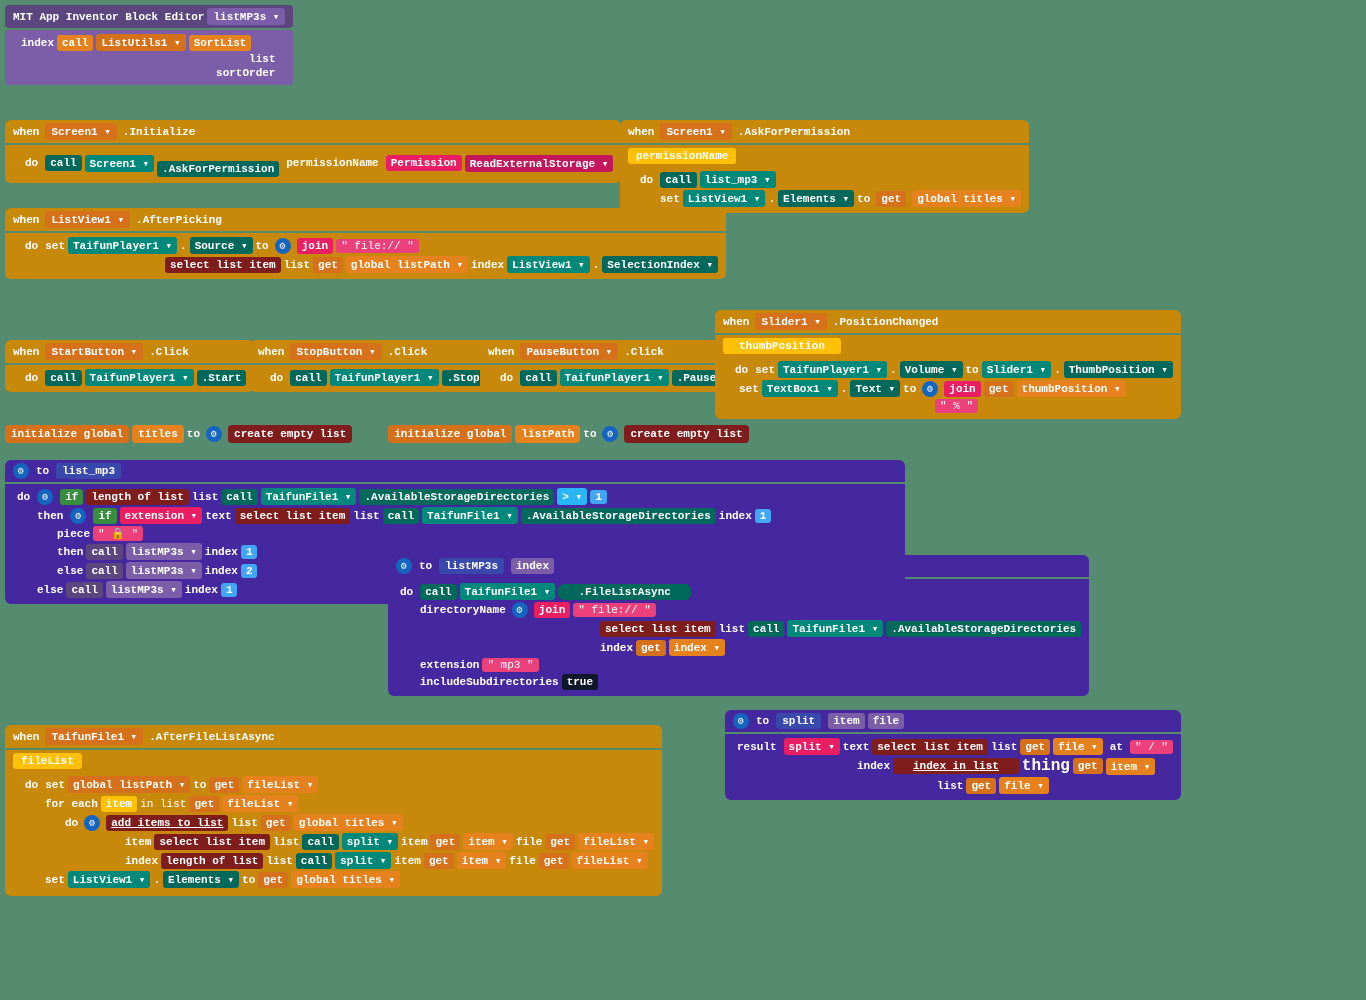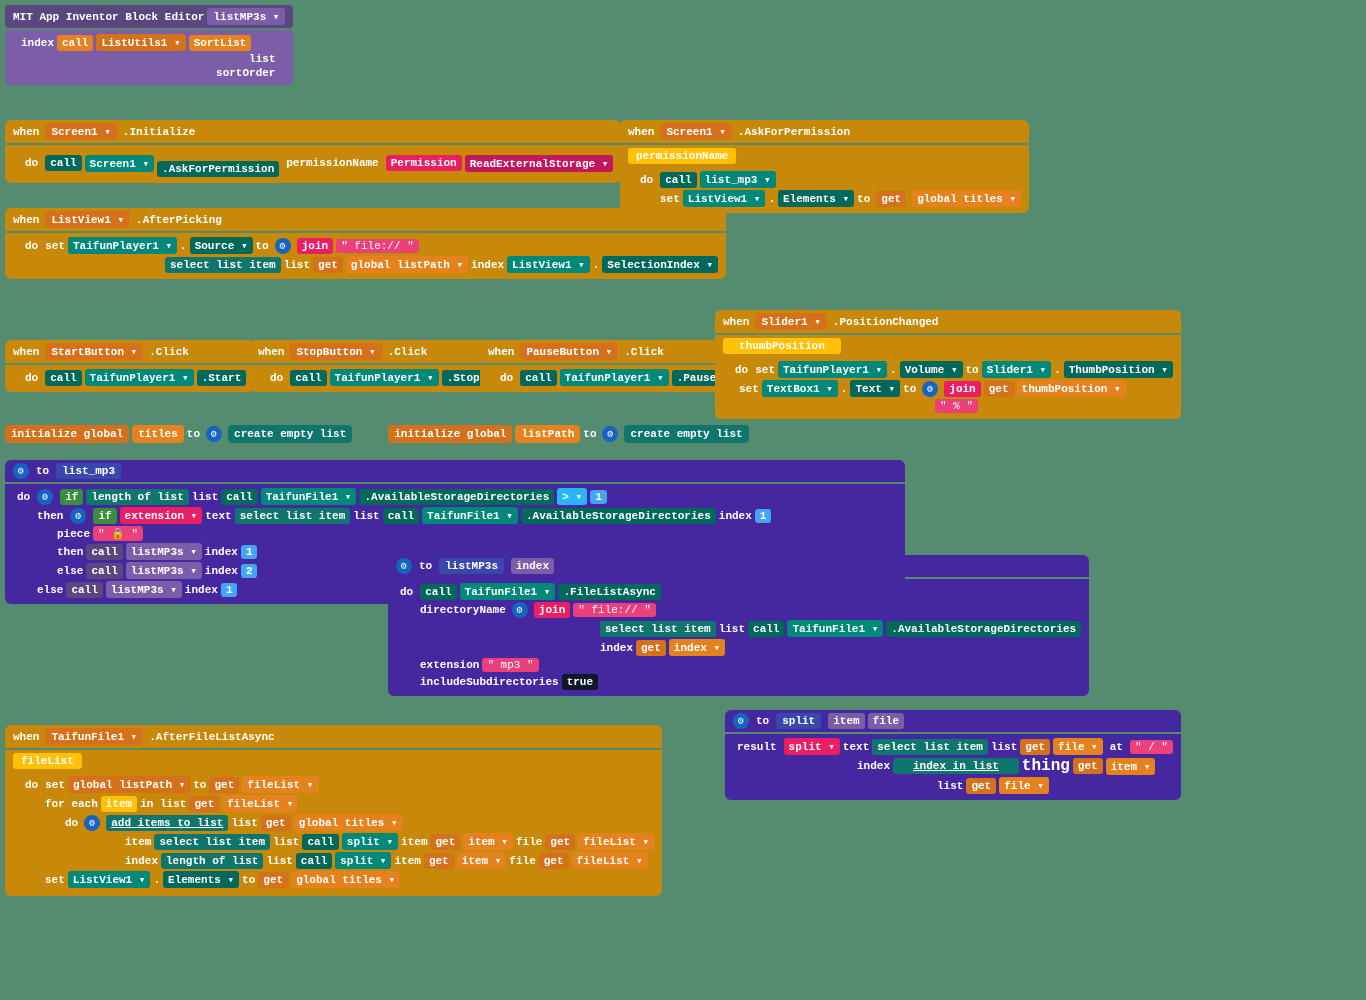--- a/index.html
+++ b/index.html
@@ -38,21 +38,21 @@
     }
 
     
     .c-orange { background: #E6821E; }
     .c-dark-orange { background: #D4711A; }
     .c-purple { background: #7B5EA7; }
     .c-dark-purple { background: #5C4680; }
     .c-dark-green { background: #388E3C; }
     .c-teal { background: #00897B; }
     .c-dark-teal { background: #00695C; }
-    .c-blue { background: #0f766e; }
+    .c-blue { background: #7f1d1d; }
     .c-sky { background: #29B6F6; }
     .c-pink { background: #E91E63; }
     .c-dark-pink { background: #C2185B; }
     .c-gold { background: #FFC107; }
     .c-indigo { background: #3949AB; }
     .c-lime { background: #0f172a; }
 
     .block-label {
       color: white;
       font-size: 11px;
@@ -396,21 +396,21 @@
     <span style="color:white; font-size:11px; font-weight:bold; margin-left:4px;">to</span>
     <span class="block c-indigo" style="padding:2px 6px; border-radius:3px; margin:0 4px;">listMP3s</span>
     <span class="block c-purple" style="padding:2px 5px; border-radius:3px;">index</span>
   </div>
   <div style="background:#4527A0; border-radius:0 0 6px 6px; padding:4px 8px 4px 12px;">
 
     <div class="block-row">
       <span style="color:white; font-size:11px; font-weight:bold;">do</span>
       <span class="block c-dark-teal" style="padding:2px 5px; border-radius:3px; margin-left:4px;">call</span>
       <span class="block c-teal" style="padding:2px 5px; border-radius:3px;">TaifunFile1 ▾</span>
-      <span class="block c-dark-teal" style="padding:2px 5px; border-radius:0;">.FileListAsync</span>
+      <span class="block c-dark-teal" style="padding:2px 20px; border-radius:6px;">.FileListAsync</span>
     </div>
 
     <div class="block-row indent">
       <span style="color:white; font-size:11px; font-weight:bold;">directoryName</span>
       <span class="sym-circle" style="margin:0 3px;">⚙</span>
       <span class="block c-pink" style="padding:2px 5px; border-radius:3px;">join</span>
       <span class="str-block">" file:// "</span>
     </div>
     <div class="block-row" style="margin-left:200px;">
       <span class="block c-blue" style="padding:2px 5px; border-radius:3px;">select list item</span>
@@ -453,21 +453,21 @@
       <span style="color:white; font-size:11px; font-weight:bold; margin-left:4px;">set</span>
       <span class="block c-dark-orange" style="padding:2px 5px; border-radius:3px;">global listPath ▾</span>
       <span style="color:white; font-size:11px; font-weight:bold;">to</span>
       <span class="block c-dark-orange" style="padding:2px 5px; border-radius:3px;">get</span>
       <span class="block c-orange" style="padding:2px 5px; border-radius:3px;">fileList ▾</span>
     </div>
 
     <div class="block-row indent">
       <span style="color:white; font-size:11px; font-weight:bold;">for each</span>
       <span class="block c-gold" style="padding:2px 5px; border-radius:3px;">item</span>
-      <span style="color:white; font-size:11px; font-weight:bold;">in list</span>
+      <span style="color:white; font-size:11px; font-weight:normal;">in list</span>
       <span class="block c-dark-orange" style="padding:2px 5px; border-radius:3px;">get</span>
       <span class="block c-orange" style="padding:2px 5px; border-radius:3px;">fileList ▾</span>
     </div>
 
     <div class="block-row indent2">
       <span style="color:white; font-size:11px; font-weight:bold;">do</span>
       <span class="sym-circle" style="margin:0 3px;">⚙</span>
       <span class="block c-blue" style="padding:2px 5px; border-radius:3px;text-decoration:underline;">add items to list</span>
       <span style="color:white; font-size:11px; font-weight:bold;">list</span>
       <span class="block c-dark-orange" style="padding:2px 5px; border-radius:3px;">get</span>

